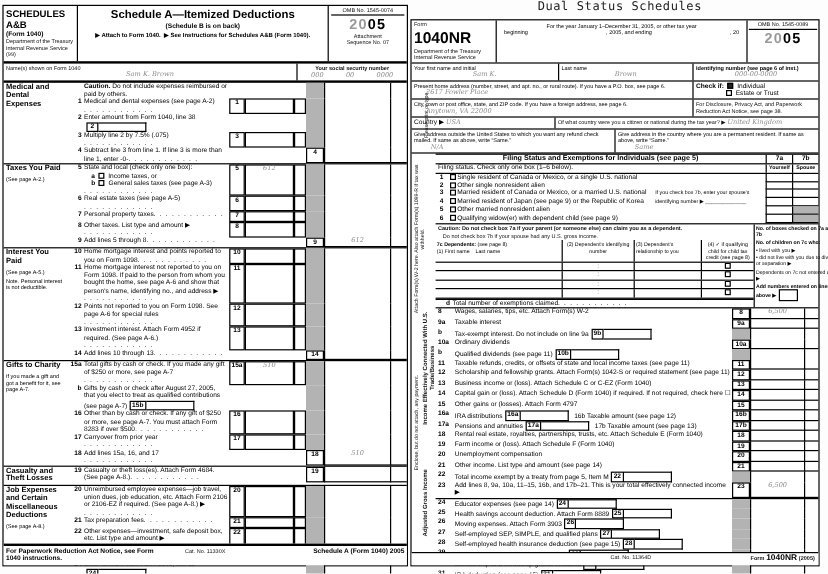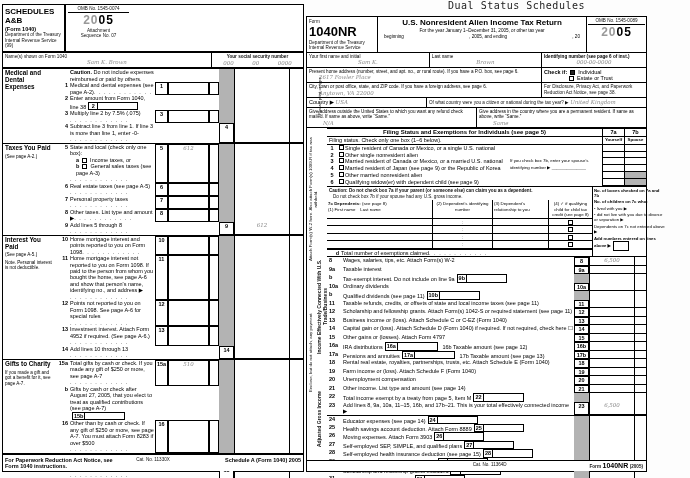--- a/index.html
+++ b/index.html
@@ -1,20 +1,20 @@
 <!DOCTYPE html>
 <html><head>
 <meta charset="utf-8">
 <style>
 *{box-sizing:border-box;margin:0;padding:0;}
 html,body{width:690px;height:478px;overflow:hidden;background:#fdfdfd;}
 body{font-family:"Liberation Sans",sans-serif;font-size:5.5px;color:#000;line-height:1.18;position:relative;}
 .pages{display:flex;gap:2px;padding:2px;}
 .page{background:#fff;border:1px solid #000;position:relative;}
-#pageA{width:302px;height:468px;margin-top:2px;}
+#pageA{width:338px;height:468px;margin-top:2px;}
 #pageB{width:341px;height:456px;margin-top:14px;}
 .annotation{position:absolute;top:0;left:346px;width:341px;text-align:center;font-family:"DejaVu Sans Mono",monospace;font-size:10px;color:#222;letter-spacing:.5px;}
 .tiny{font-size:4.6px;color:#111;}
 .b{font-weight:bold;}
 .hw{font-family:"DejaVu Serif",serif;font-style:italic;color:#8a8a8a;}
 
 .sa-header{display:flex;border-bottom:2px solid #000;}
 .sa-h-left{width:62px;border-right:1.5px solid #000;padding:2px;}
 .sa-h-left .fid{font-size:8px;font-weight:bold;}
 .sa-h-mid{flex:1;text-align:center;padding:2px;}
@@ -122,20 +122,25 @@
 <div class="pages">
 
   <section class="page" id="pageA">
     <div class="sa-header">
       <div class="sa-h-left">
         <div class="fid">SCHEDULES A&amp;B</div>
         <div class="b">(Form 1040)</div>
         <div class="tiny">Department of the Treasury</div>
         <div class="tiny">Internal Revenue Service (99)</div>
       </div>
+      <div class="sa-h-mid">
+        <div class="sa-title">Schedule A—Itemized Deductions</div>
+        <div class="sa-sub">(Schedule B is on back)</div>
+        <div class="sa-attach"><span>▶ Attach to Form 1040.</span>&nbsp;&nbsp;<span>▶ See Instructions for Schedules A&amp;B (Form 1040).</span></div>
+      </div>
       <div class="sa-h-right">
         <div class="omb tiny">OMB No. 1545-0074</div>
         <div class="yr"><span class="y1">20</span><span>05</span></div>
         <div class="tiny">Attachment</div>
         <div class="tiny">Sequence No. 07</div>
       </div>
     </div>
     <div class="namerow">
       <div class="nleft">
         <div class="tiny">Name(s) shown on Form 1040</div>
@@ -553,21 +558,20 @@
 
   <section class="page" id="pageB">
     <div class="nr-header">
       <div class="nr-h-left">
         <span class="tiny">Form</span>
         <div class="fid">1040NR</div>
         <div class="tiny">Department of the Treasury</div>
         <div class="tiny">Internal Revenue Service</div>
       </div>
       <div class="nr-h-mid">
-        <div class="nr-title">U.S. Nonresident Alien Income Tax Return</div>
         <div class="nr-period">For the year January 1–December 31, 2005, or other tax year</div>
         <div class="nr-begin">
           <span>beginning</span>
           <span>, 2005, and ending</span>
           <span>, 20</span>
         </div>
       </div>
       <div class="nr-h-right">
         <div class="omb tiny">OMB No. 1545-0089</div>
         <div class="yr"><span class="y1">20</span><span>05</span></div>

